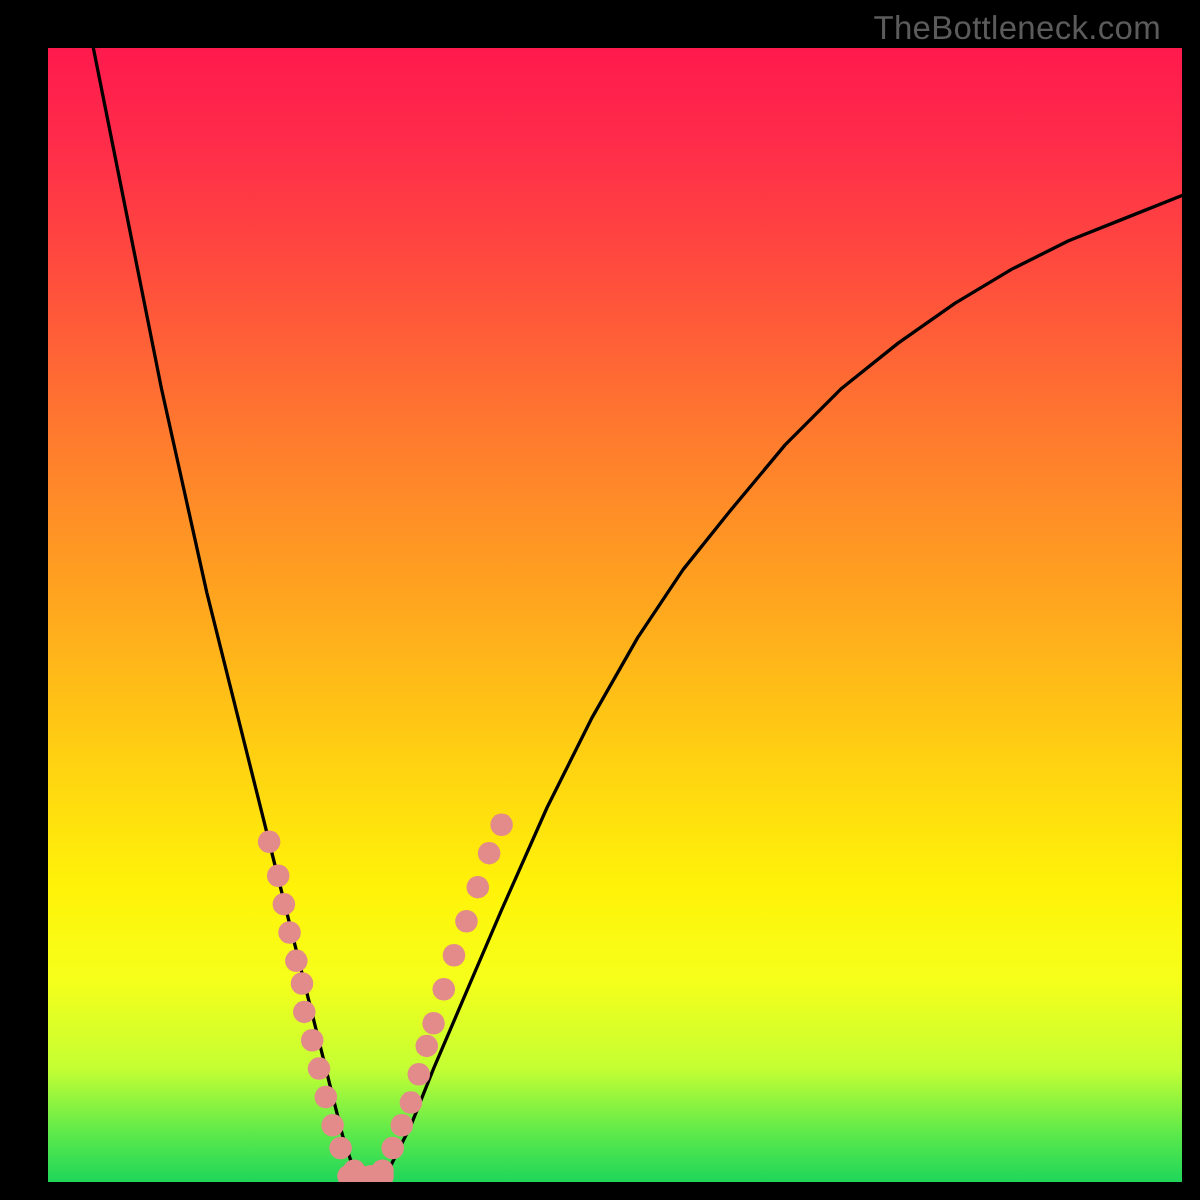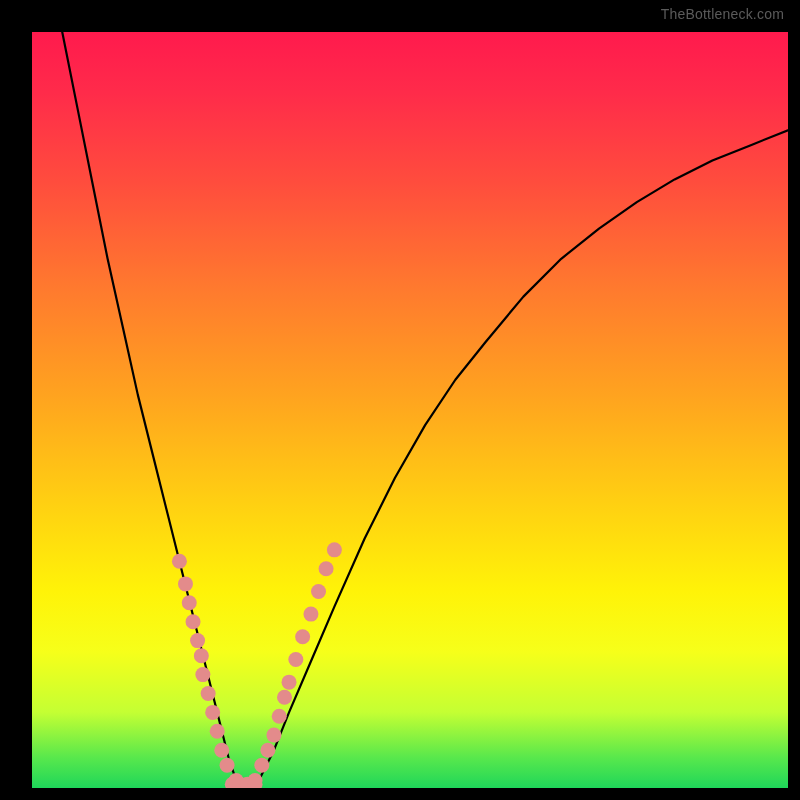--- a/index.html
+++ b/index.html
@@ -35,23 +35,23 @@
       #fff308 74%,
       #f6ff1a 82%,
       #c4ff33 90%,
       #58e84c 96%,
       #1fd65a 100%
     );
   }
   .watermark {
     position: absolute;
     top: 6px;
-    right: 16px;
+    right: 26px;
     color: #5b5b5b;
-    font-size: 14px;
+    font-size: 22px;
     font-weight: 500;
     letter-spacing: 0.2px;
     z-index: 5;
     user-select: none;
   }
   svg.overlay {
     position: absolute;
     left: 0;
     top: 0;
     width: 756px;

